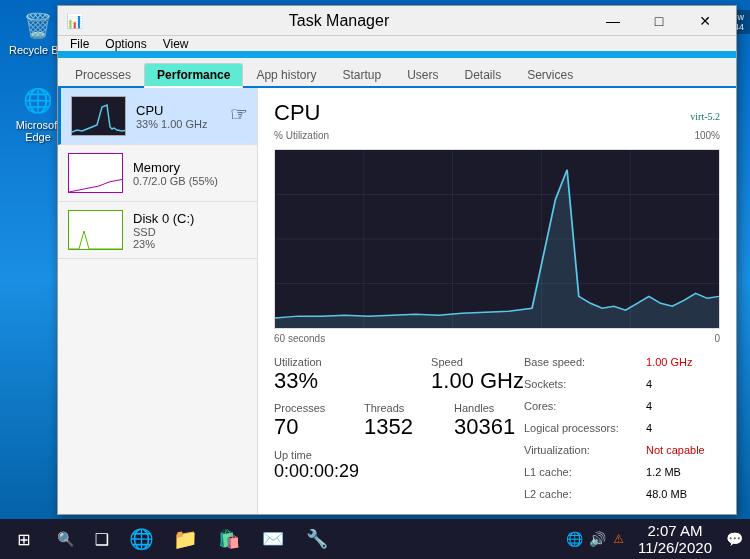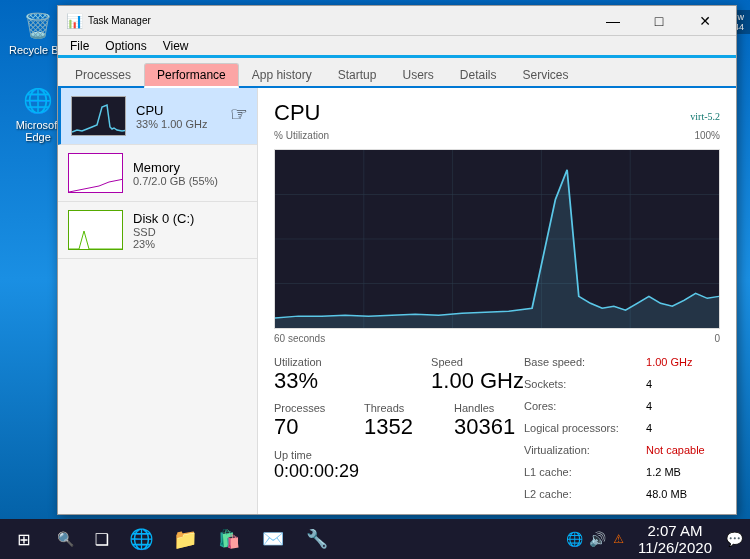--- a/index.html
+++ b/index.html
@@ -153,22 +153,23 @@
       border-bottom: 1px solid #ccc;
       user-select: none;
     }
     .title-bar-icon {
       width: 16px;
       height: 16px;
       margin-right: 6px;
     }
     .title-bar-text {
       flex: 1;
-      font-size: 10px;
+      font-size: 16px;
       color: #000;
+      text-align: center;
     }
     .title-bar-buttons {
       display: flex;
       gap: 0;
     }
     .tb-btn {
       width: 46px;
       height: 30px;
       display: flex;
       align-items: center;
@@ -178,21 +179,21 @@
       color: #000;
     }
 
     
     .menu-bar {
       height: 22px;
       display: flex;
       align-items: center;
       padding: 0 4px;
       background: #f0f0f0;
-      border-bottom: 3px solid #0ea5e9;
+      border-bottom: 7px solid #0ea5e9;
     }
     .menu-item {
       padding: 2px 8px;
       font-size: 12px;
       cursor: pointer;
       color: #000;
     }
 
     
     .tab-bar {
@@ -208,25 +209,25 @@
       font-size: 12px;
       cursor: pointer;
       color: #555;
       border: 1px solid transparent;
       border-bottom: none;
       border-radius: 3px 3px 0 0;
       background: transparent;
       white-space: nowrap;
     }
     .tab.active {
-      background: #fca5a5;
+      background: #5eead4;
       border-color: #ccc;
       border-bottom: 2px solid white;
       color: #000;
-      font-weight: 400;
+      font-weight: 700;
       margin-bottom: -2px;
     }
 
     
     .main-content {
       display: flex;
       flex: 1;
       overflow: hidden;
       background: white;
     }

